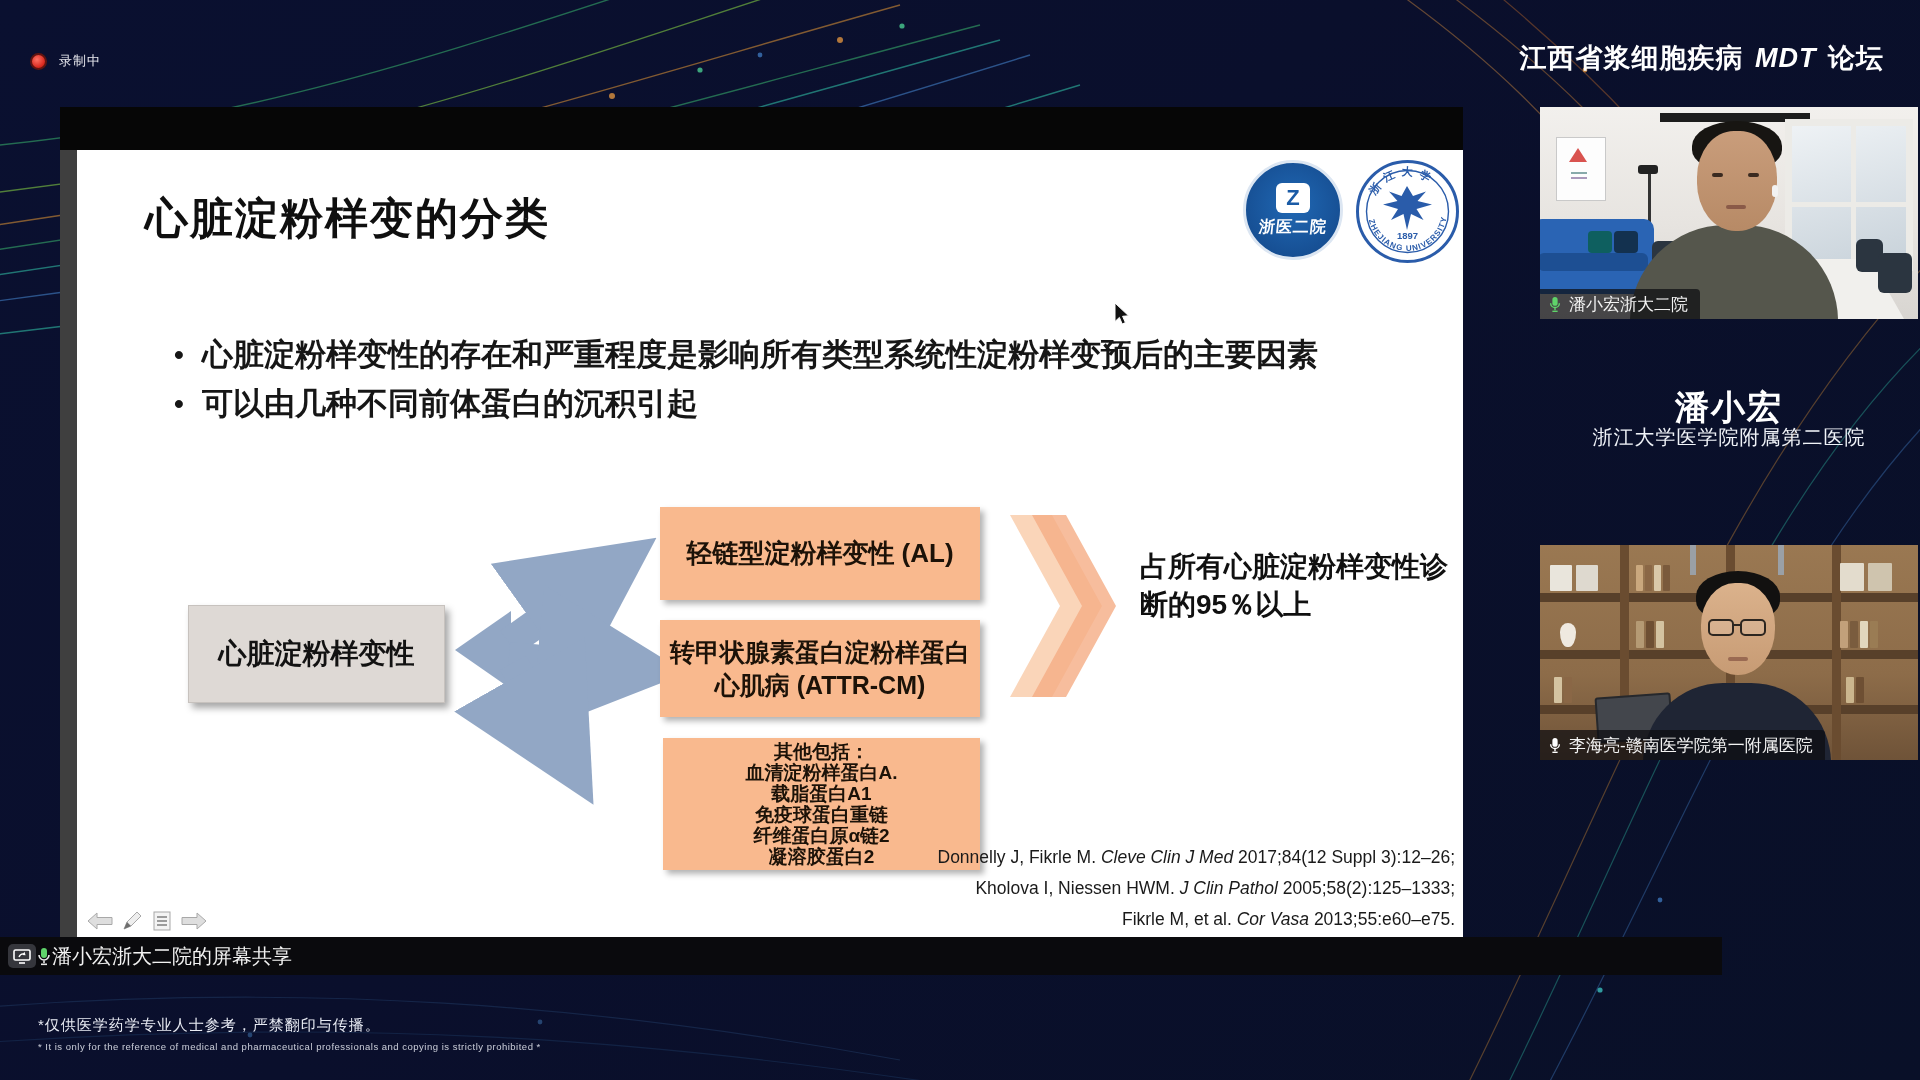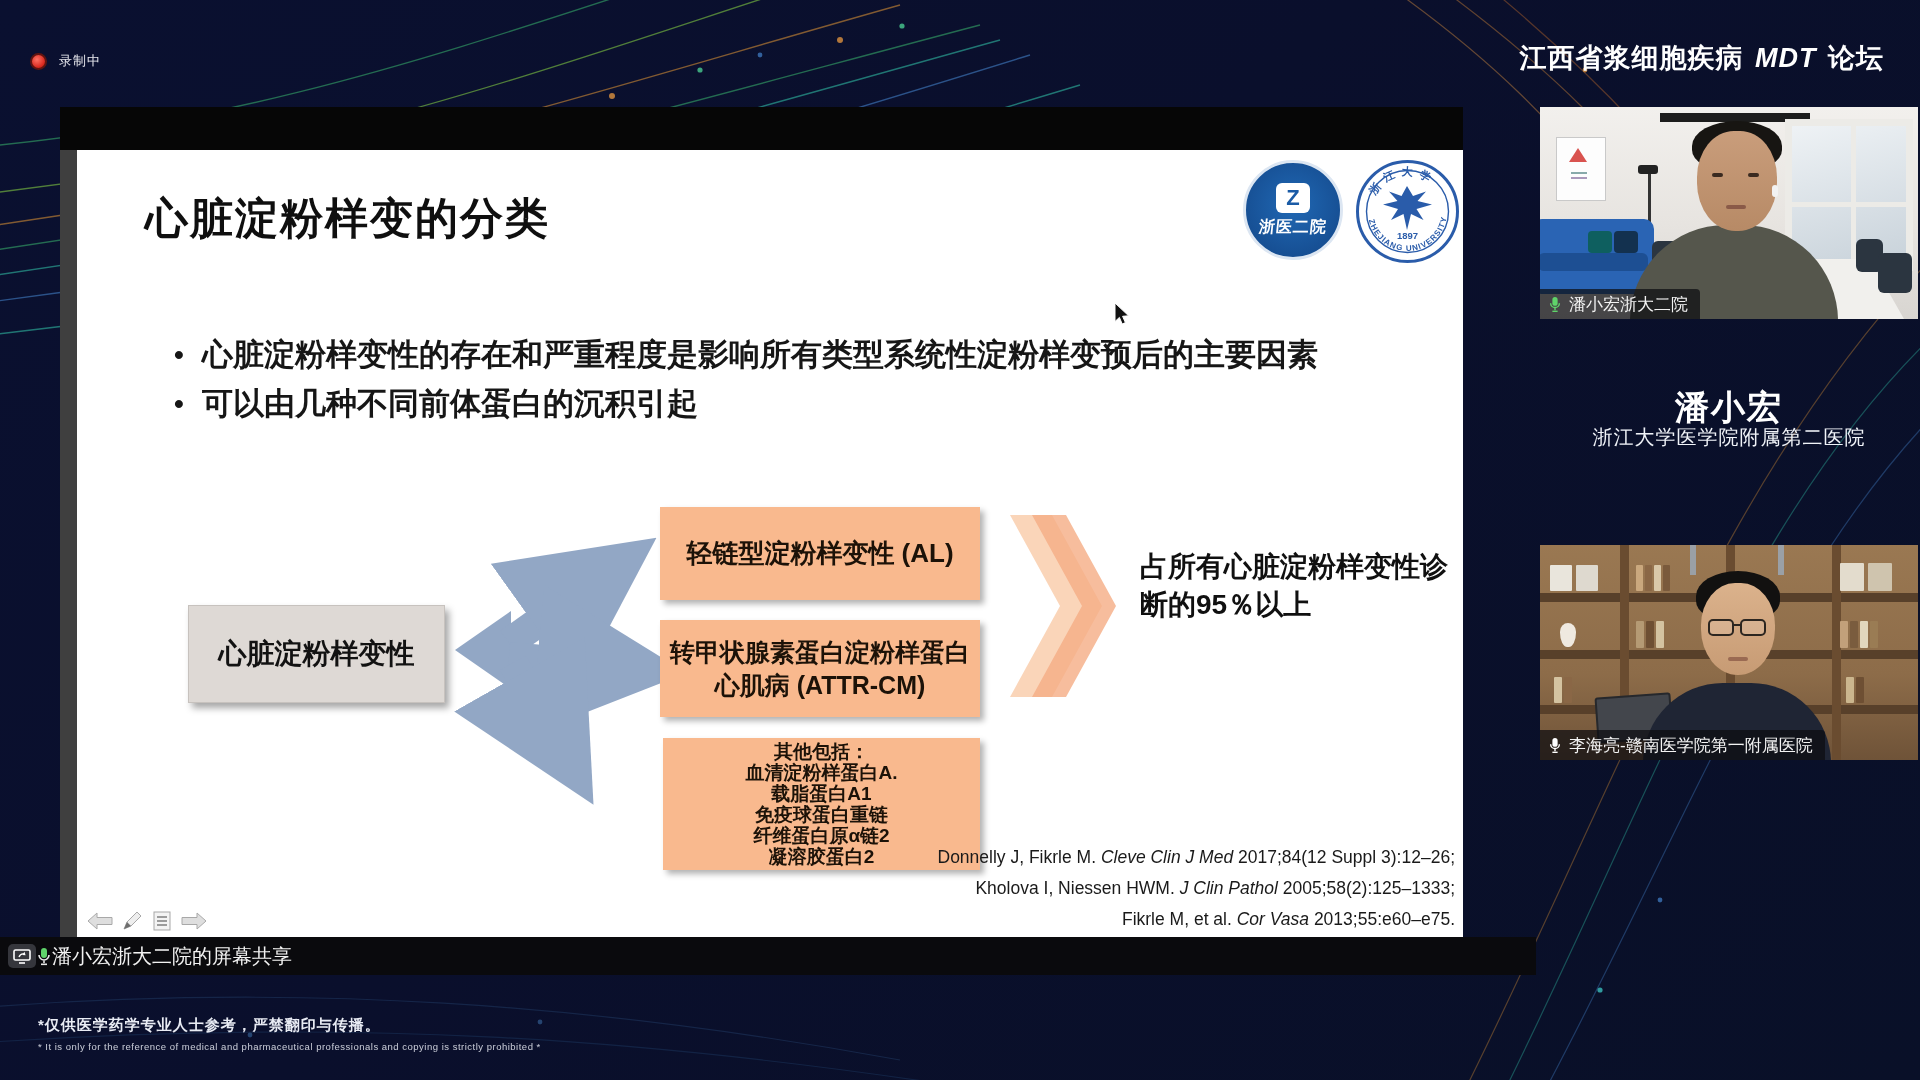--- a/index.html
+++ b/index.html
@@ -64,21 +64,21 @@
   .refs { position:absolute; right:8px; top:692px; text-align:right; font-size:17.5px;
           line-height:31px; color:#1a1a1a; }
   .refs .jrnl { font-style:italic; }
 
   .slide-nav { position:absolute; left:10px; bottom:5px; display:flex; gap:8px; align-items:center; }
   .slide-nav svg { opacity:.85; }
 
   .cursor { position:absolute; left:1037px; top:153px; }
 
   
-  .share-bar { position:absolute; left:0; top:937px; width:1536px; height:38px; background:#0a0a0d;
+  .share-bar { position:absolute; left:0; top:937px; width:1722px; height:38px; background:#0a0a0d;
                display:flex; align-items:center; padding-left:8px; }
   .share-bar .label { color:#f2f2f2; font-size:20px; }
   .ss-icon { width:28px; height:24px; background:#35363c; border-radius:5px;
              display:flex; align-items:center; justify-content:center; }
 
   
   .video { position:absolute; left:1540px; width:378px; overflow:hidden; background:#d8d6d2; }
   .v1 { top:107px; height:212px; }
   .v2 { top:545px; height:215px; }
   .nametag { position:absolute; left:0; bottom:0; height:30px; display:inline-flex; align-items:center;
@@ -121,21 +121,21 @@
               border-radius:50% 50% 45% 45% / 35% 35% 60% 60%; }
   .v2 .laptop { position:absolute; left:56px; top:150px; width:76px; height:46px; background:#43464c;
                 border:2px solid #26282c; transform:rotate(-4deg); border-radius:3px; }
   .person { position:absolute; }
   .p-body { position:absolute; border-radius:110px 110px 0 0; }
   .p-head { position:absolute; }
   .p-hair { position:absolute; }
 
   
   .disclaimer { position:absolute; left:38px; top:1016px; color:#e9ecf4; }
-  .disclaimer .zh { font-size:15px; font-weight:700; letter-spacing:1px; }
+  .disclaimer .zh { font-size:15px; font-weight:400; letter-spacing:1px; }
   .disclaimer .en { font-size:9.5px; margin-top:6px; opacity:.85; letter-spacing:.5px; }
 </style>
 </head>
 <body>
 
 <div id="stage">
 
   <svg class="bg-decor" width="1920" height="1080" viewBox="0 0 1920 1080">
     <g fill="none" stroke-width="1.4" opacity="0.7">
       <path d="M-80,200 C280,170 540,70 820,-20" stroke="#6fae3f"></path>

